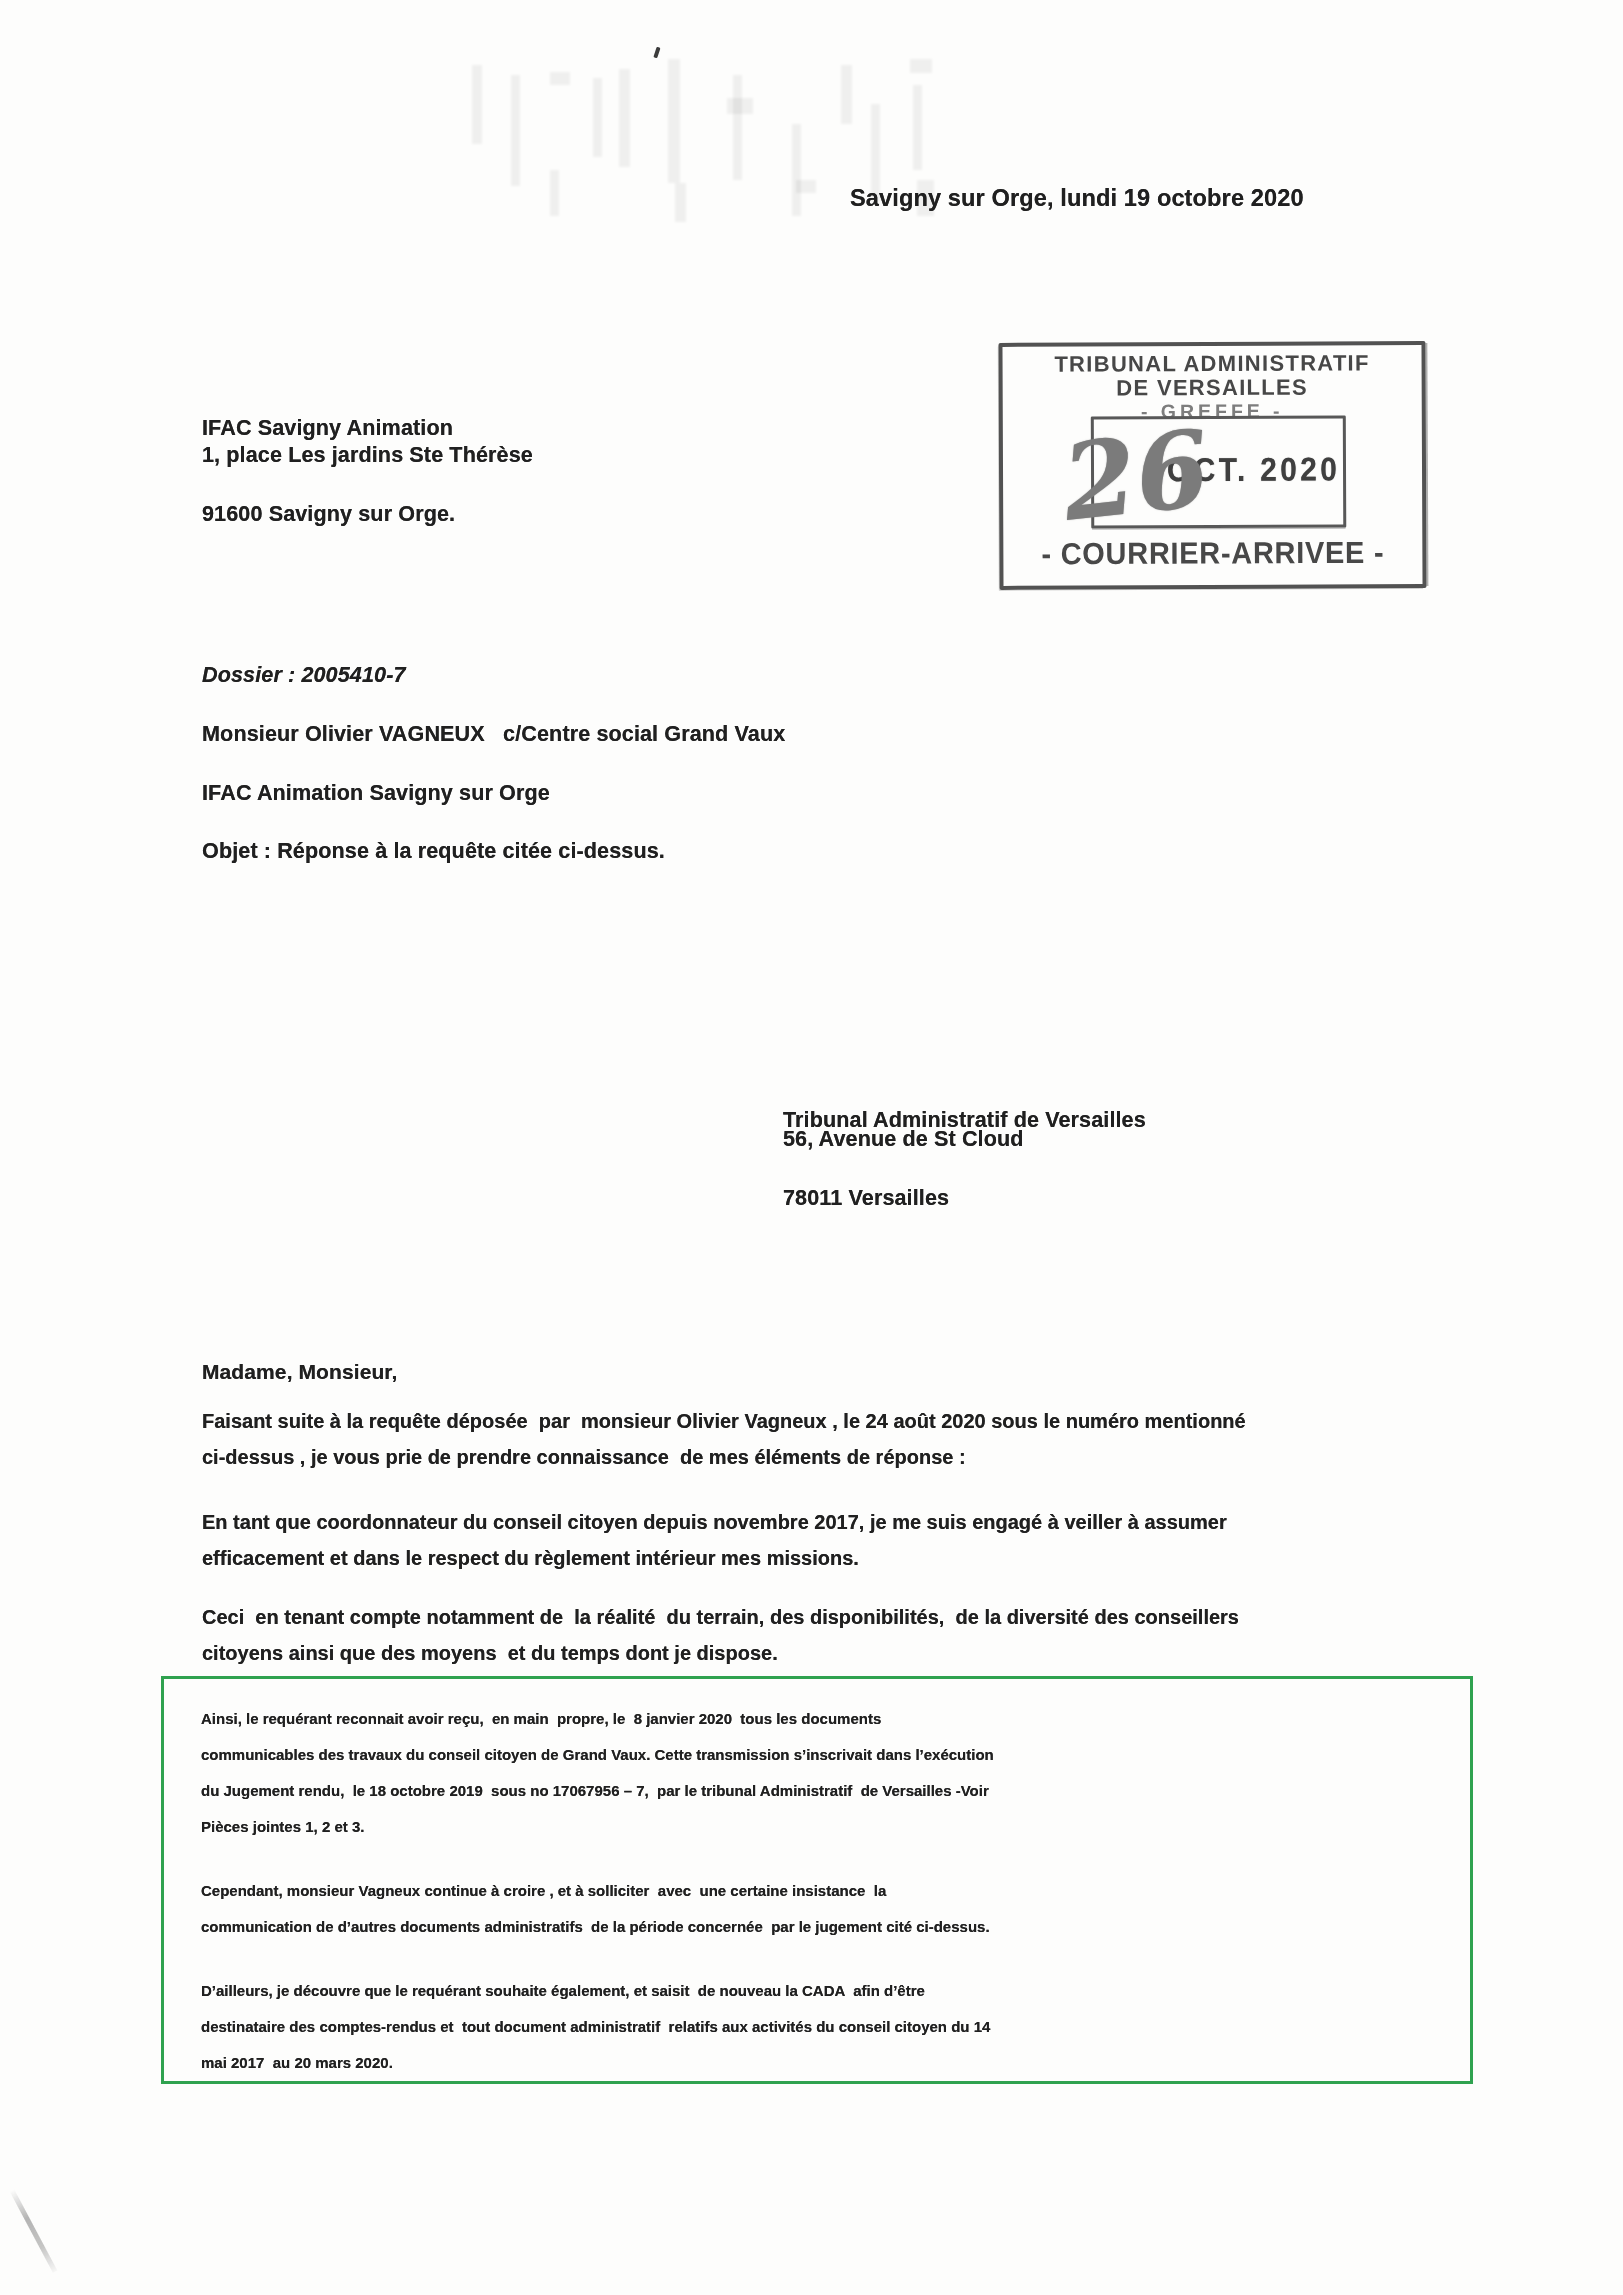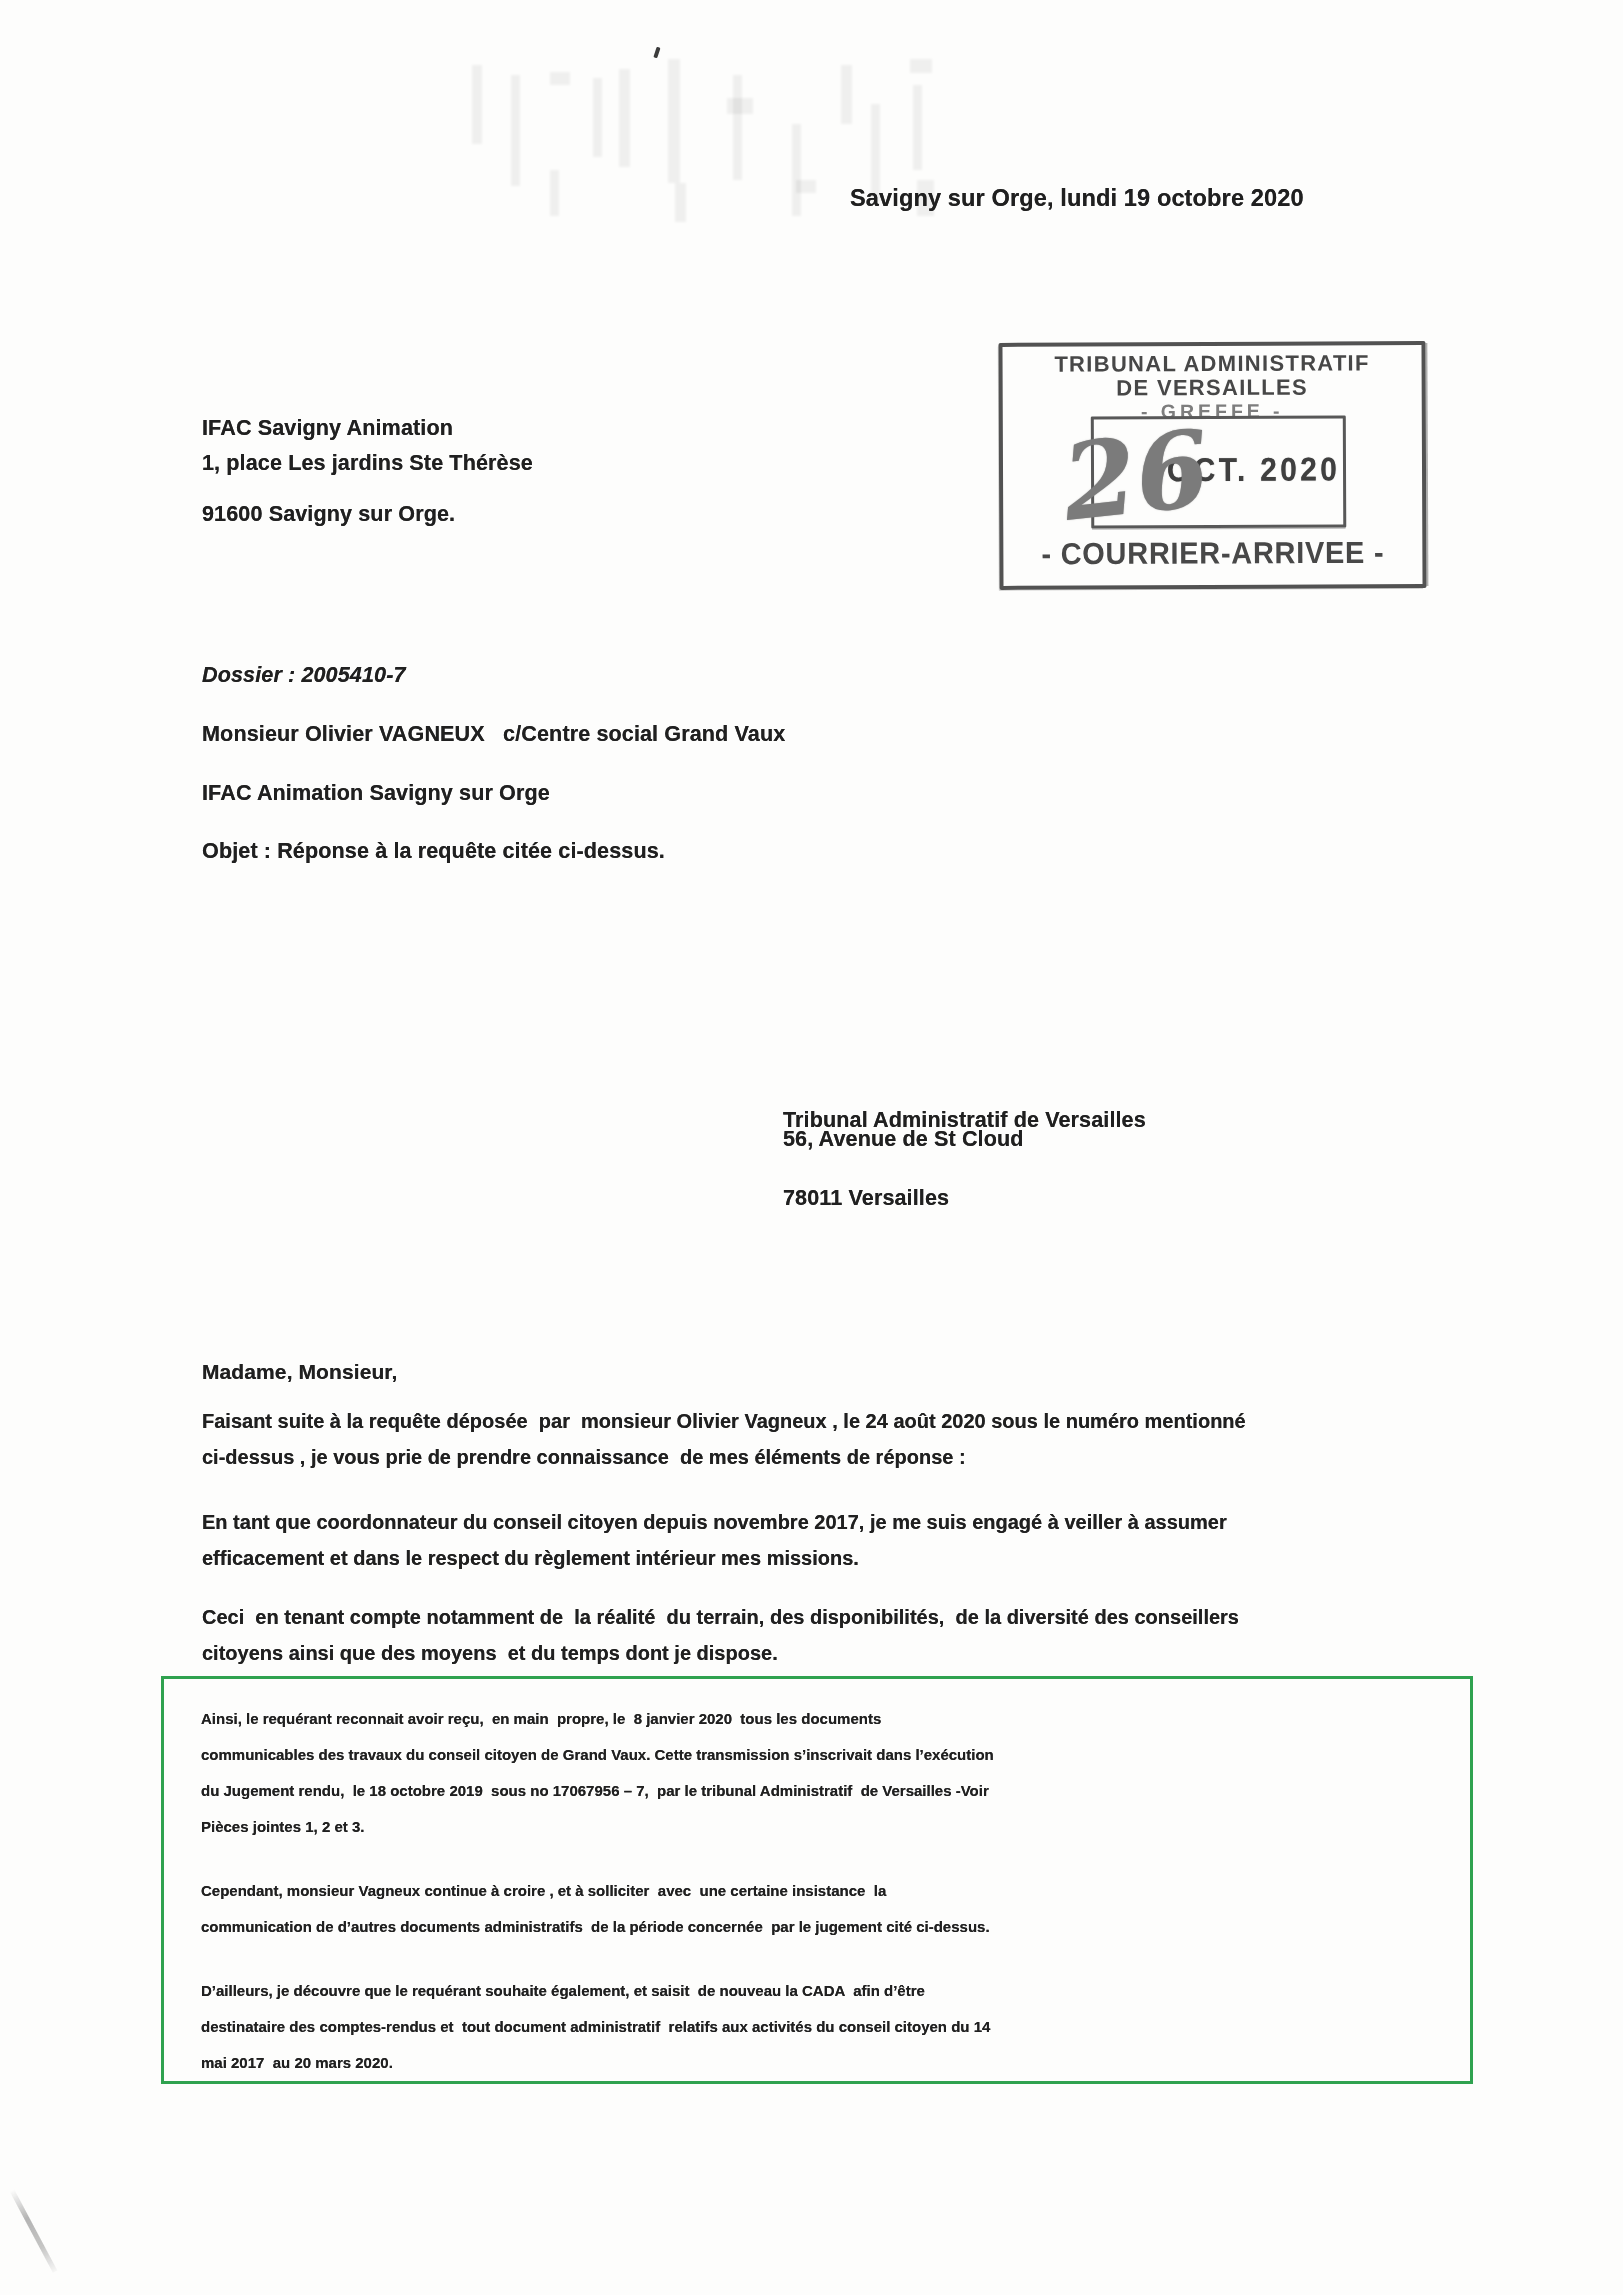--- a/index.html
+++ b/index.html
@@ -102,21 +102,21 @@
     <i style="left:223px;top:144px;width:10.5px;height:39px"></i>
     <i style="left:344px;top:141px;width:19.6px;height:13px"></i>
     <i style="left:465px;top:141px;width:17px;height:36px"></i>
   </div>
 
   <div class="speck" style="left:655px;top:47px;width:3.9px;height:10.5px;transform:rotate(18deg);"></div>
 
   <div class="txt" style="left:850px;top:185px;font-size:23.6px;">Savigny sur Orge, lundi 19 octobre 2020</div>
 
   <div class="txt fs-addr" style="left:202px;top:383px;margin-top:32px;">IFAC Savigny Animation</div>
-  <div class="txt fs-addr" style="left:202px;top:442px;margin-top:8px;">1, place Les jardins Ste Thérèse</div>
+  <div class="txt fs-addr" style="left:202px;top:442px;">1, place Les jardins Ste Thérèse</div>
   <div class="txt fs-addr" style="left:202px;top:501px;">91600 Savigny sur Orge.</div>
 
   <div class="stamp" style="color: rgb(74, 74, 74);">
     <div class="sline stamp-court">TRIBUNAL ADMINISTRATIF</div>
     <div class="sline stamp-court2">DE VERSAILLES</div>
     <div class="sline stamp-greffe">- GREFFE -</div>
     <div class="stamp-inner">
       <div class="stamp-date">OCT. 2020</div>
     </div>
     <div class="stamp-day">26</div>

